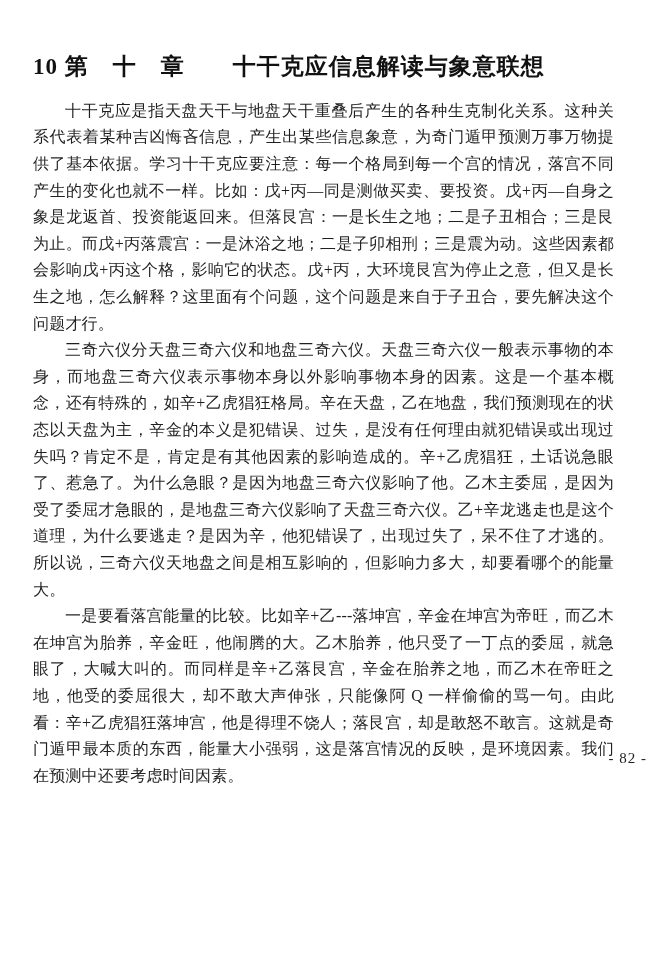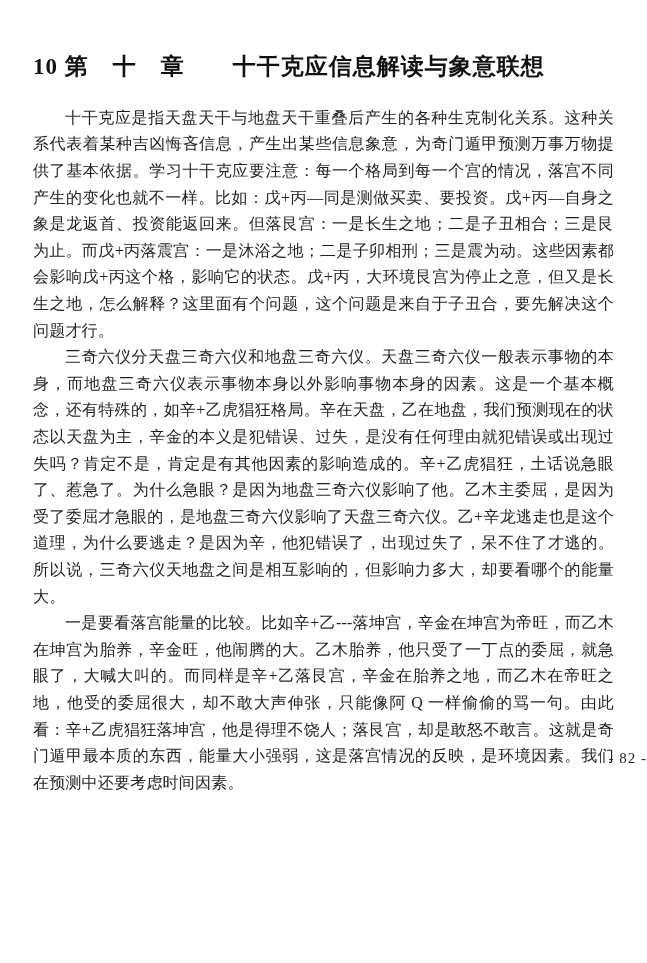--- a/index.html
+++ b/index.html
@@ -23,21 +23,21 @@
     margin: 52px 33px 0 33px;
     font-size: 23px;
     font-weight: bold;
     letter-spacing: 1px;
     line-height: 1.3;
     color: #111111;
     white-space: nowrap;
   }
 
   .body-text {
-    margin: 23px 33px 0 33px;
+    margin: 16px 33px 0 33px;
   }
 
   .body-text p {
     font-size: 16px;
     line-height: 26.6px;
     text-align: justify;
     text-justify: inter-ideograph;
     text-indent: 2em;
     color: #1f1f1f;
     letter-spacing: 0.2px;

